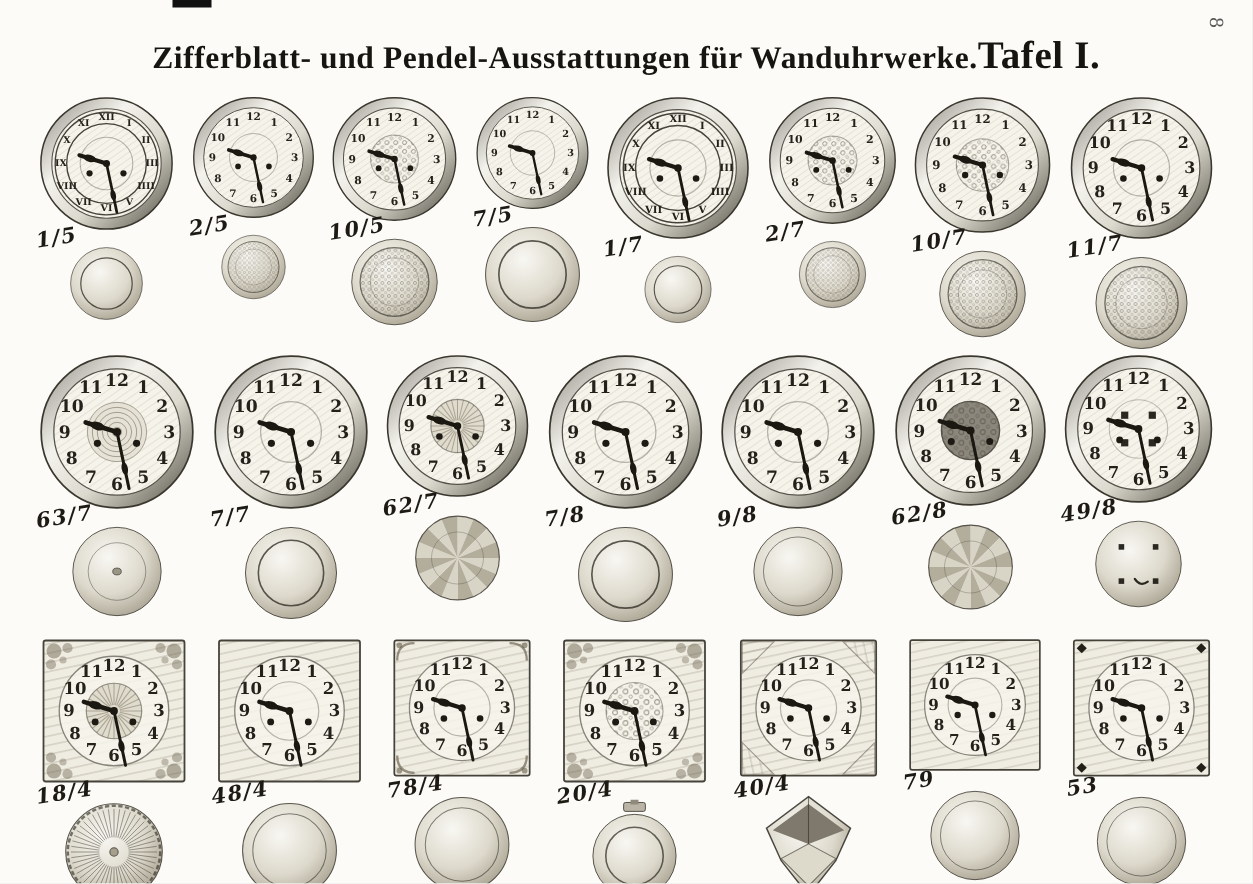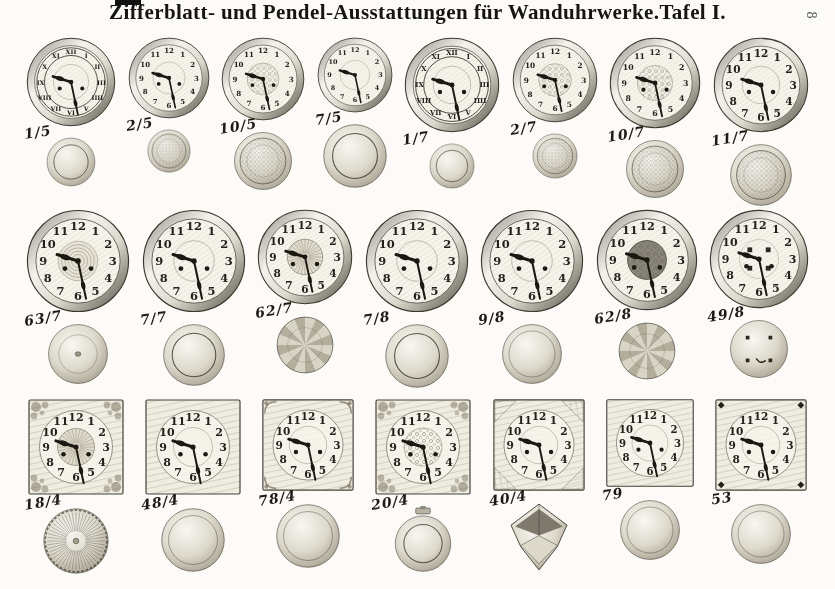--- a/index.html
+++ b/index.html
@@ -2,22 +2,22 @@
 <html><head>
 <meta charset="utf-8">
 <style>
   html,body{margin:0;padding:0;background:#e9e9e7;}
   .page{position:relative;width:835px;height:589px;background:#fcfbf8;overflow:hidden;
         font-family:"Liberation Serif",serif;color:#17150f;}
   .artifact{position:absolute;top:0;left:115px;width:26px;height:5px;background:#111;}
   .page-marker{position:absolute;top:8px;right:20px;font-size:12px;color:#555;
         transform:rotate(90deg);font-family:"DejaVu Serif",serif;}
   .title-row{display:flex;justify-content:center;align-items:baseline;
-        font-weight:bold;font-size:21px;letter-spacing:.4px;text-align:right;}
-  .title-row .plate{font-size:21px;}
+        padding-top:22px;font-weight:bold;font-size:21px;letter-spacing:.4px;text-align:right;}
+  .title-row .plate{font-size:26px;}
   .rows{display:block;}
   .row{display:flex;justify-content:space-between;align-items:flex-start;padding:0 26px;}
   .row.r1{margin-top:12px;height:168px;}
   .row.r2{margin-top:4px;height:184px;}
   .row.r3{margin-top:4px;}
   .item{display:flex;flex-direction:column;align-items:center;margin:0;}
   .item .label{align-self:flex-start;font-family:"DejaVu Serif",serif;font-style:italic;
         font-weight:bold;font-size:14px;transform:rotate(-9deg);margin:-3px 0 0 -2px;
         color:#1d1a14;letter-spacing:1px;white-space:nowrap;}
   .item svg{display:block;}

